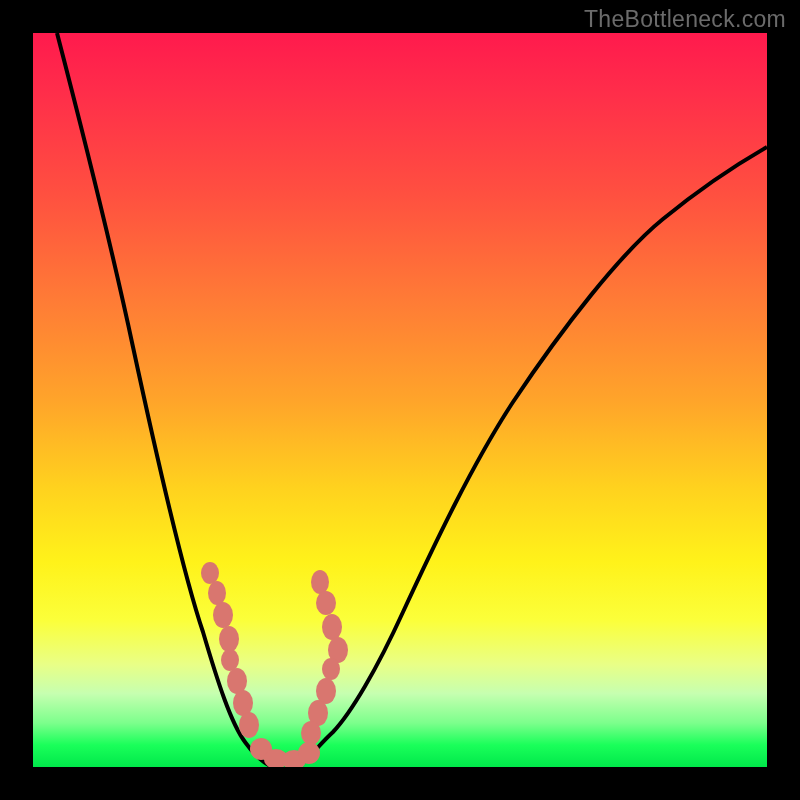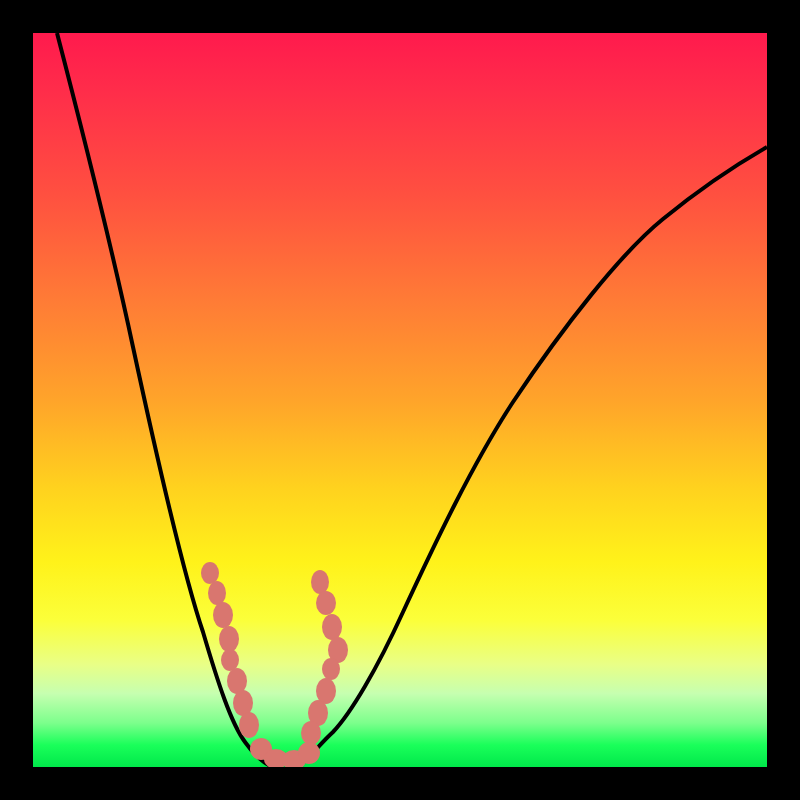--- a/index.html
+++ b/index.html
@@ -105,13 +105,14 @@
       <g fill="#d9766f">
         <ellipse cx="228" cy="716" rx="11" ry="11"></ellipse>
         <ellipse cx="243" cy="726" rx="12" ry="10"></ellipse>
         <ellipse cx="261" cy="727" rx="12" ry="10"></ellipse>
         <ellipse cx="276" cy="720" rx="11" ry="11"></ellipse>
       </g>
     </svg>
 
   </div>
 
+  <div class="watermark">TheBottleneck.com</div>
 </div>
 
 </body></html>

